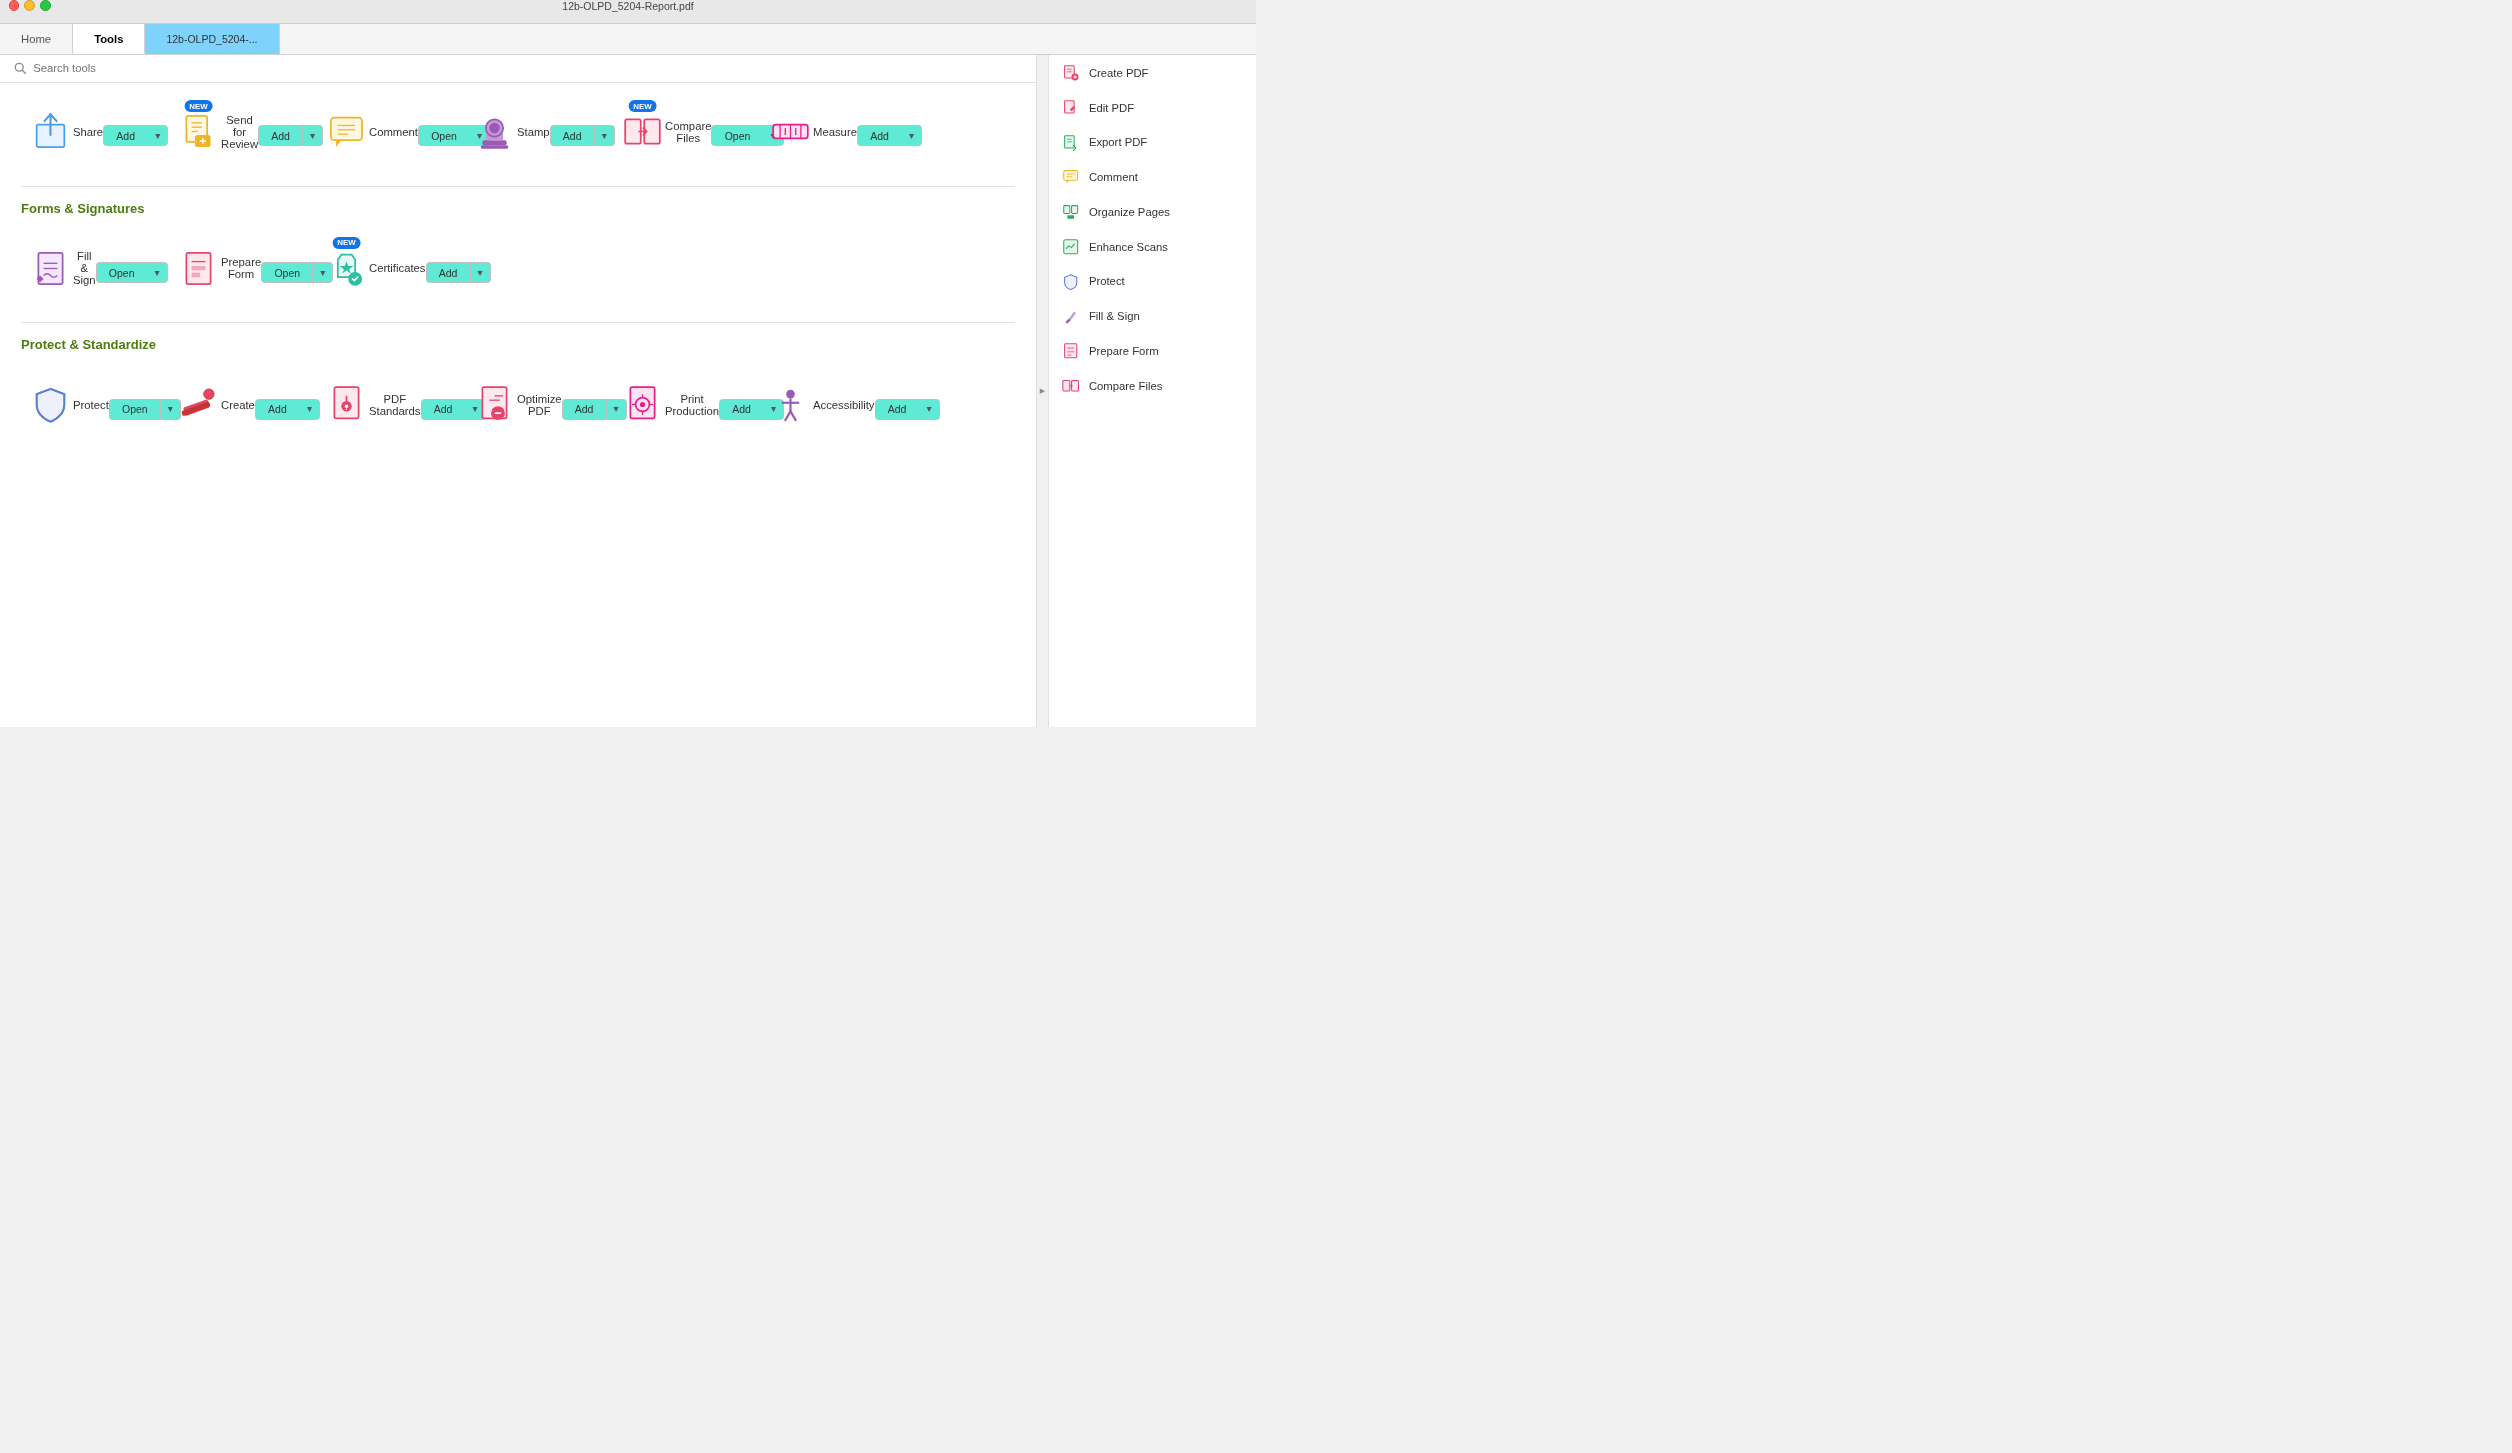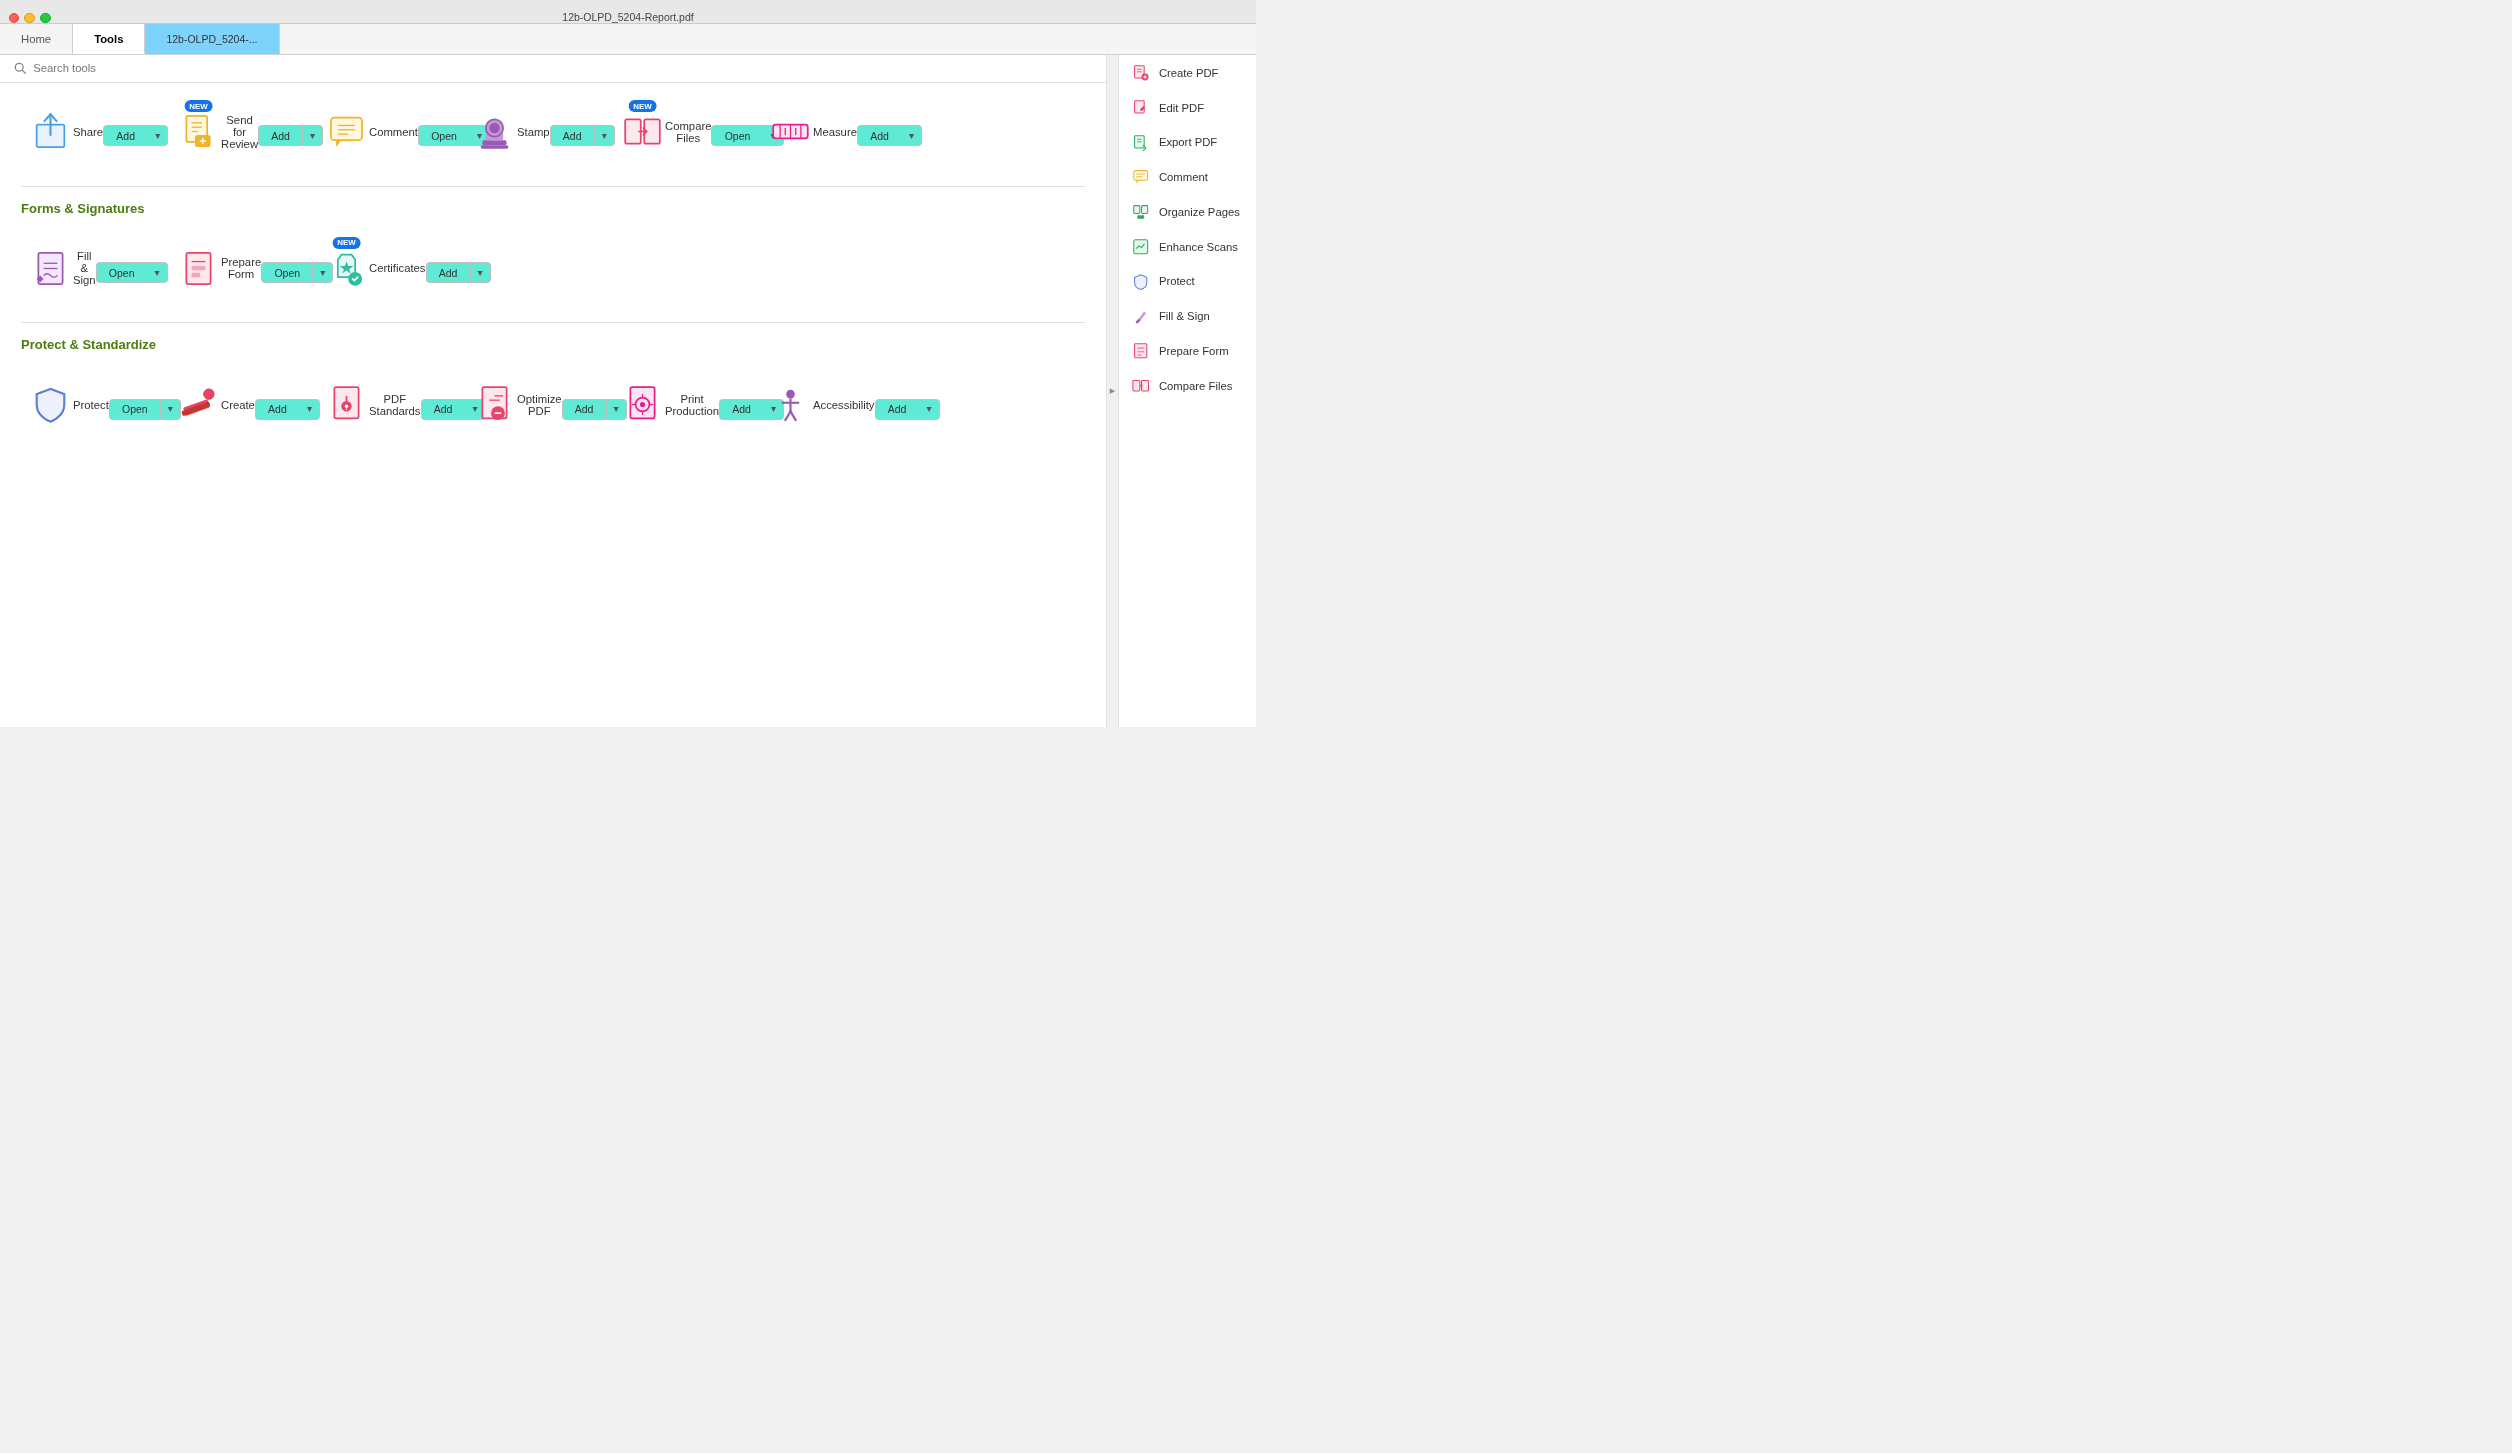--- a/index.html
+++ b/index.html
@@ -11,21 +11,21 @@
       overflow: hidden;
       display: flex;
       flex-direction: column;
     }
 
     
     .titlebar {
       height: 24.4px;
       background: #e8e8e8;
       display: flex;
-      align-items: flex-end;
+      align-items: flex-start;
       justify-content: center;
       position: relative;
       border-bottom: 0.9px solid #ccc;
       flex-shrink: 0;
     }
     .titlebar-title {
       font-size: 10.5px;
       color: #444;
     }
     .traffic-lights {
@@ -205,21 +205,21 @@
 
     
     .section-divider {
       border: none;
       border-top: 0.9px solid #e0e0e0;
       margin: 7px 0 0 0;
     }
 
     
     .right-sidebar {
-      width: 138px;
+      width: 208px;
       background: white;
       border-left: 0.9px solid #e0e0e0;
       overflow-y: auto;
       flex-shrink: 0;
     }
 
     .sidebar-item {
       display: flex;
       align-items: center;
       padding: 7.9px 12.2px;

